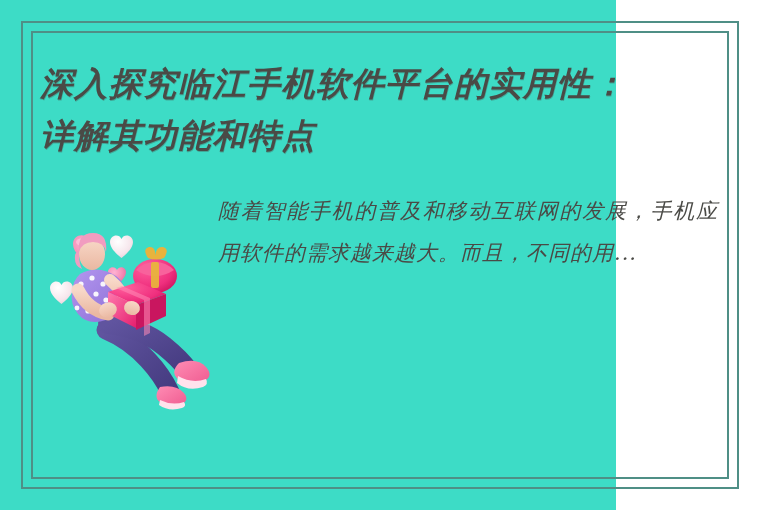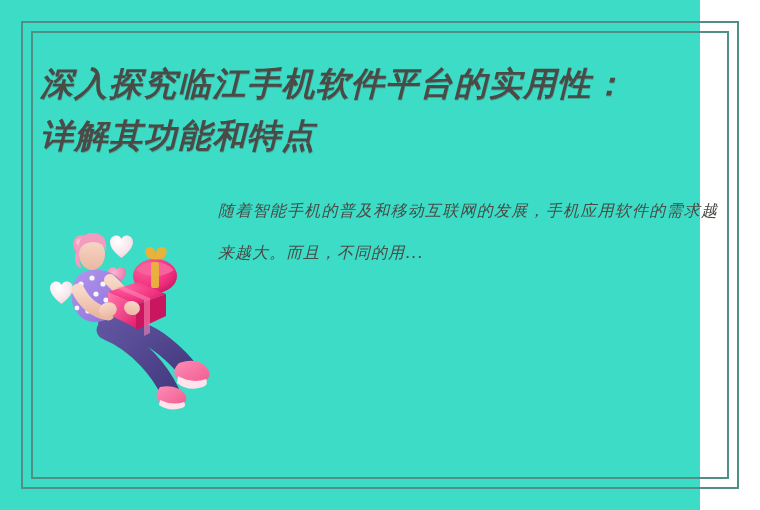--- a/index.html
+++ b/index.html
@@ -8,21 +8,21 @@
   }
   body {
     width: 760px;
     height: 510px;
     overflow: hidden;
     font-family: "DejaVu Sans", "Liberation Sans", sans-serif;
   }
 
   #card {
     position: relative;
-    width: 700px;
+    width: 616px;
     height: 510px;
     background: #3ddcc6;
     box-sizing: border-box;
   }
 
   
   #frame-outer {
     position: absolute;
     left: 21px;
     top: 21px;
@@ -60,21 +60,21 @@
     text-shadow: 0.5px 0.5px 0 rgba(74,74,70,0.35);
   }
 
   
   #summary {
     position: absolute;
     left: 218px;
     top: 190px;
     width: 500px;
     color: #4a4a46;
-    font-size: 16px;
+    font-size: 21px;
     line-height: 42px;
     letter-spacing: 1px;
     font-family: "DejaVu Serif", "Liberation Serif", serif;
     font-weight: 500;
     font-style: italic;
     text-align: justify;
   }
 
   
   #illustration {

